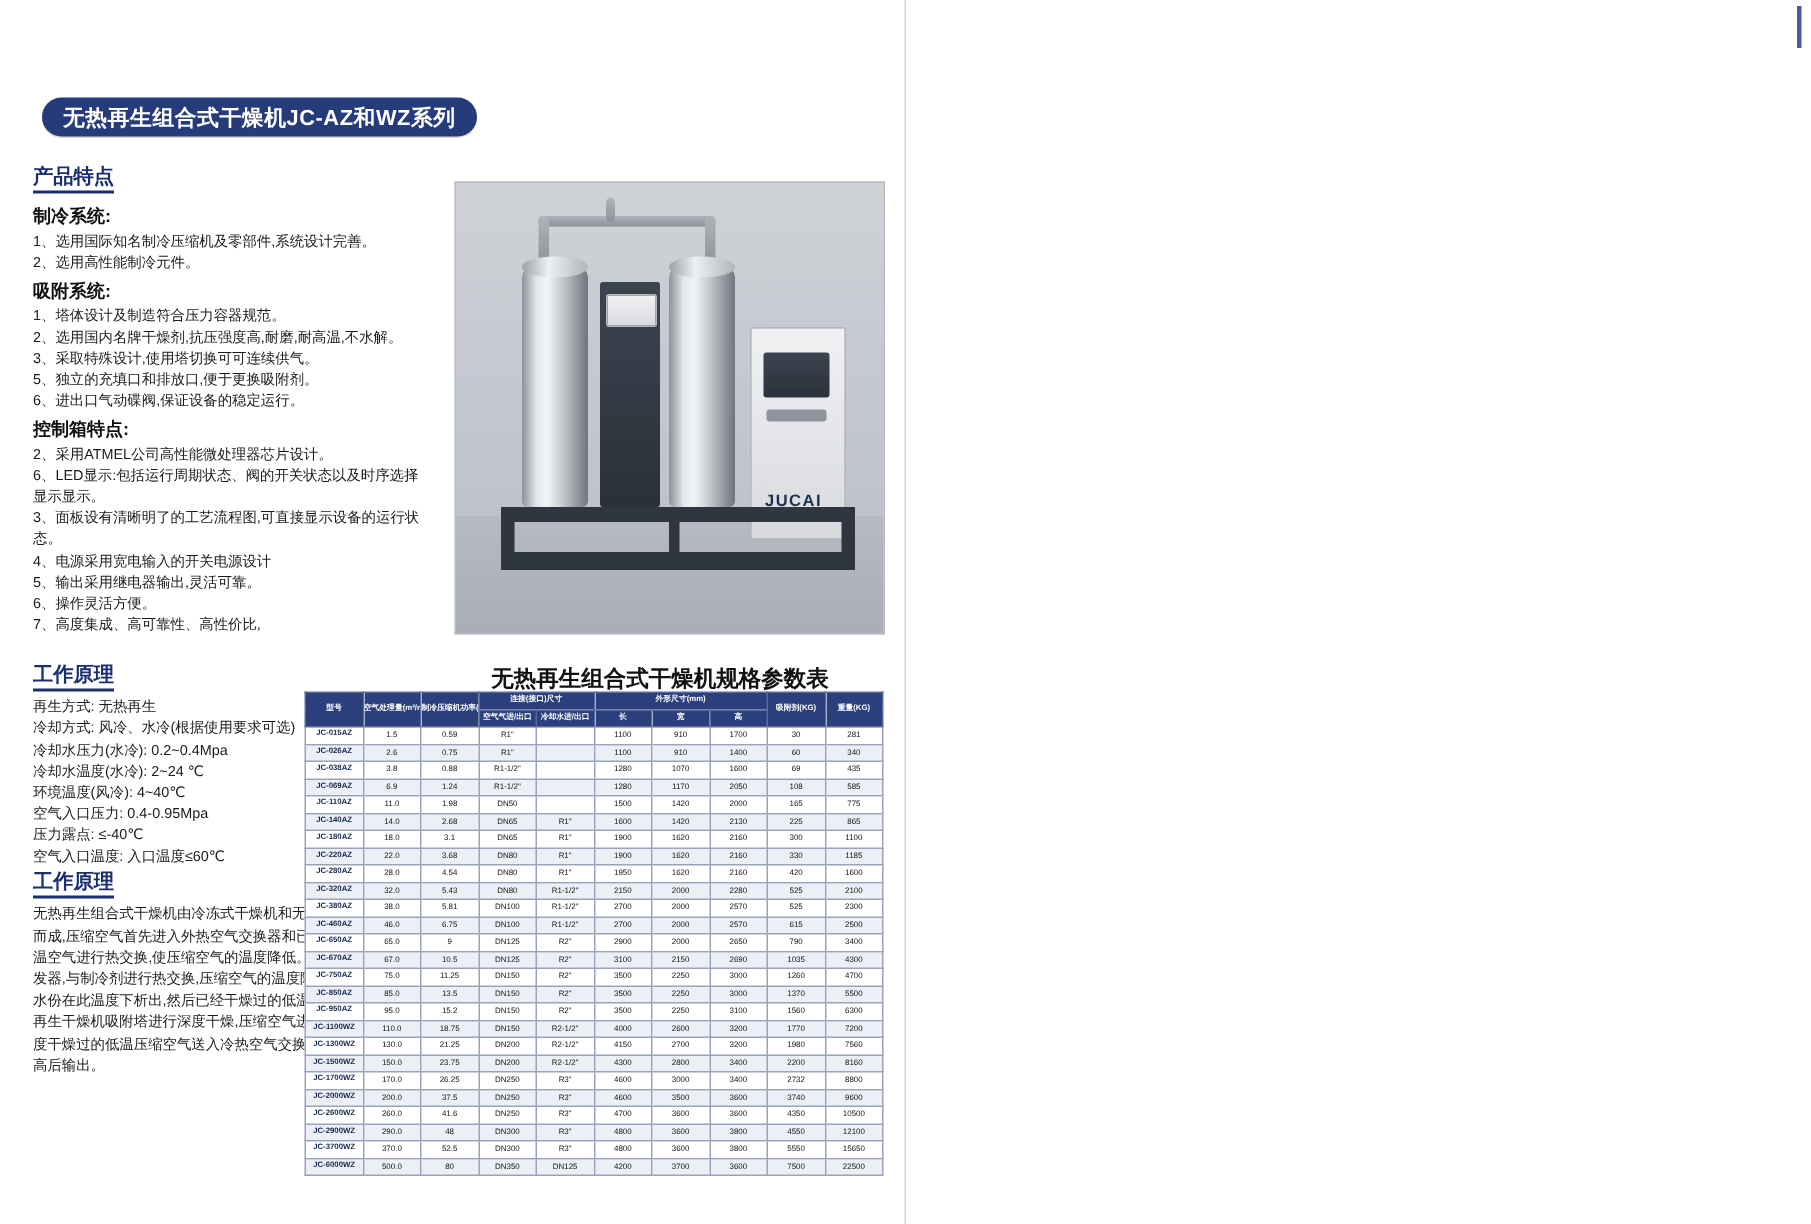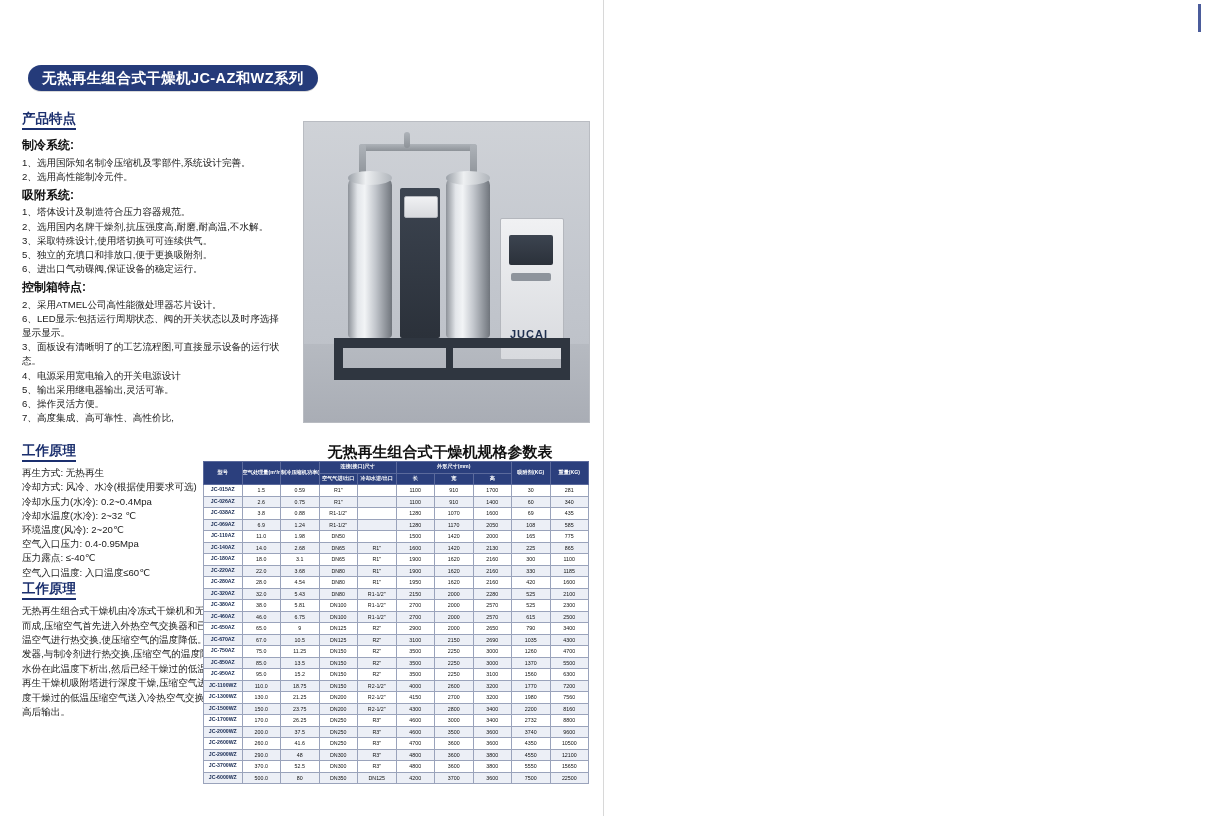--- a/index.html
+++ b/index.html
@@ -136,22 +136,22 @@
           <div class="body-line">7、高度集成、高可靠性、高性价比,</div>
         </div>
     </div>
 
     <div class="blk" id="left-cond">
       <div class="sec-head">工作原理</div>
       <div id="left-cond-list">
           <div class="body-line">再生方式: 无热再生</div>
           <div class="body-line">冷却方式: 风冷、水冷(根据使用要求可选)</div>
           <div class="body-line">冷却水压力(水冷): 0.2~0.4Mpa</div>
-          <div class="body-line">冷却水温度(水冷): 2~32 ℃</div>
-          <div class="body-line">环境温度(风冷): 2~20℃</div>
+          <div class="body-line">冷却水温度(水冷): 2~24 ℃</div>
+          <div class="body-line">环境温度(风冷): 4~40℃</div>
           <div class="body-line">空气入口压力: 0.4-0.95Mpa</div>
           <div class="body-line">压力露点: ≤-40℃</div>
           <div class="body-line">空气入口温度: 入口温度≤60℃</div>
         </div>
     </div>
 
     <div class="blk" id="left-princ">
       <div class="sec-head">工作原理</div>
       <div class="body-block">无热再生组合式干燥机由冷冻式干燥机和无热再生干燥机组合而成,压缩空气首先进入外热空气交换器和已经深度干燥过的低温空气进行热交换,使压缩空气的温度降低。接着压缩气进入蒸发器,与制冷剂进行热交换,压缩空气的温度降至2~8℃,大量的水份在此温度下析出,然后已经干燥过的低温压缩空气进入无热再生干燥机吸附塔进行深度干燥,压缩空气进一步除湿,最后深度干燥过的低温压缩空气送入冷热空气交换器进行热交换,提升高后输出。</div>
     </div>

